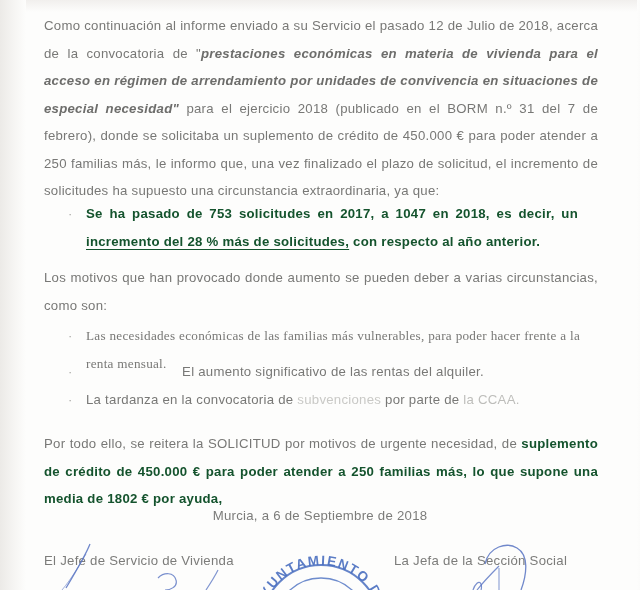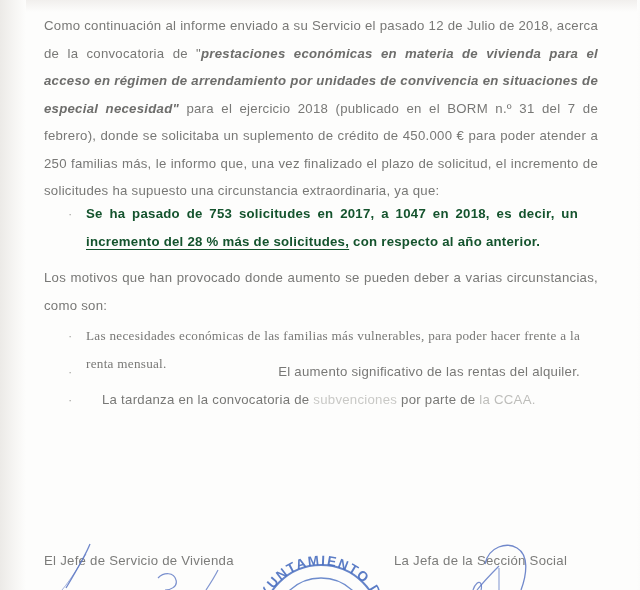--- a/index.html
+++ b/index.html
@@ -148,31 +148,35 @@
 
   <div class="body-text" style="top:264px; width:554px;">Los motivos que han provocado donde aumento se pueden deber a varias circunstancias, como son:</div>
 
   <div class="bullet-row" style="top:322px; left:68px; width:512px;">
     <div class="bullet-mark">·</div>
     <div class="bullet-body" style="width:494px;font-family:Liberation Serif, serif;">Las necesidades económicas de las familias más vulnerables, para poder hacer frente a la renta mensual.</div>
   </div>
 
   <div class="bullet-row" style="top:358px; left:68px; width:512px;">
     <div class="bullet-mark">·</div>
-    <div class="bullet-body" style="width:494px; text-align:right;">El aumento significativo de las rentas del alquiler.</div>
+    <div class="bullet-body" style="width:494px; text-align:center;">El aumento significativo de las rentas del alquiler.</div>
   </div>
 
   <div class="bullet-row" style="top:386px; left:68px; width:512px;">
     <div class="bullet-mark">·</div>
-    <div class="bullet-body" style="width:494px; text-align:left;margin-left:16px;">
+    <div class="bullet-body" style="width:494px; text-align:left;">
       <span>La tardanza en la convocatoria de </span><span class="faded">subvenciones</span><span> por parte de </span><span class="faded2">la CCAA.</span>
     </div>
   </div>
 
-
+  <div class="body-text" style="top:430px; width:554px;">
+    <span>Por todo ello, se reitera la SOLICITUD por motivos de urgente necesidad, de </span><span class="bold">suplemento de crédito de 450.000 € para poder atender a 250 familias más,  lo que supone una media de 1802 € por ayuda,</span>
+  </div>
+
+  <div class="centered-line" style="top:508px;">Murcia, a 6 de Septiembre de 2018</div>
 
   <div class="sig-label" style="left:394px; top:553px;">La Jefa de la Sección Social</div>
   <div class="sig-label" style="left:44px; top:553px;">El Jefe de Servicio de Vivienda</div>
 
   <svg class="ink" style="left:40px; top:540px;" width="200" height="50" viewBox="0 0 200 50">
     <path d="M 50 4 C 46 14, 38 28, 26 48" stroke="#5773c2" stroke-width="1.3" fill="none" opacity="0.85"></path>
     <path d="M 46 14 C 40 24, 32 38, 22 50" stroke="#5773c2" stroke-width="1.0" fill="none" opacity="0.55"></path>
     <path d="M 118 38 C 124 32, 134 32, 136 40 C 138 47, 130 50, 125 50" stroke="#5773c2" stroke-width="1.2" fill="none" opacity="0.8"></path>
     <path d="M 178 30 C 174 38, 170 44, 166 50" stroke="#5773c2" stroke-width="1.2" fill="none" opacity="0.75"></path>
   </svg>

